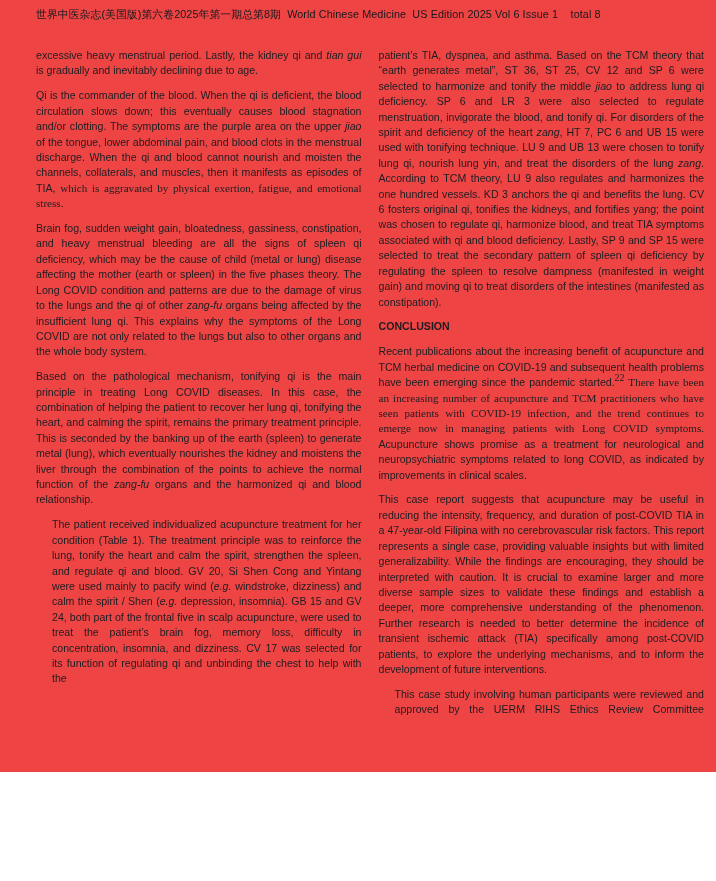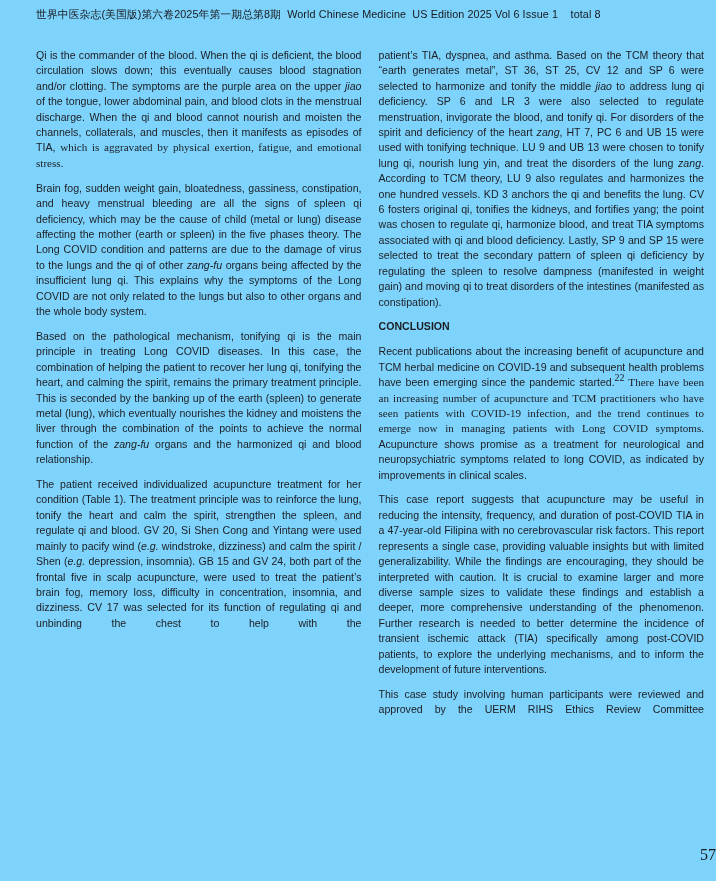--- a/index.html
+++ b/index.html
@@ -6,22 +6,22 @@
   html, body { margin: 0; padding: 0; }
   body {
     width: 716px; height: 881px;
     background: #ffffff;
     font-family: "Liberation Sans", sans-serif;
     color: #1c1d22;
     overflow: hidden;
   }
   .page {
     position: relative;
-    width: 716px; height: 881px;
-    background: #7dd3fc;
+    width: 716px; height: 772px;
+    background: #ef4444;
     overflow: hidden;
   }
   .journal-header {
     position: absolute;
     left: 36px; top: 7px;
     width: 670px;
     font-size: 10.8px;
     line-height: 14px;
     color: #17181d;
     white-space: pre;
@@ -35,21 +35,21 @@
     gap: 17px;
   }
   .col {
     width: 325.5px;
     font-size: 10.6px;
     line-height: 15.4px;
     text-align: justify;
   }
   .col p { margin: 0 0 9.5px 0; }
   .para { }
-  .para.justify-last { text-align-last: justify; }
+  .para.justify-last { text-align-last: justify; margin-left: 16px; }
   .heading.bold { font-weight: bold; }
   .heading.bold-italic { font-weight: bold; font-style: italic; }
   .s-i { font-style: italic; }
   .s-serif { font-family: "Liberation Serif", serif; font-size: 11.1px; }
   .s-sup {
     vertical-align: super;
     font-size: 10px;
     line-height: 0;
     font-family: "Liberation Serif", serif;
   }
@@ -64,20 +64,21 @@
   }
 </style>
 </head>
 <body>
 
 <div class="page">
   <div class="journal-header">世界中医杂志(美国版)第六卷2025年第一期总第8期  World Chinese Medicine  US Edition 2025 Vol 6 Issue 1    total 8</div>
 
   <div class="columns">
     <div class="col">
+        <p class="para"><span>excessive heavy menstrual period. Lastly, the kidney qi and </span><span class="s-i">tian gui</span><span> is gradually and inevitably declining due to age.</span></p>
         <p class="para"><span>Qi is the commander of the blood. When the qi is deficient, the blood circulation slows down; this eventually causes blood stagnation and/or clotting. The symptoms are the purple area on the upper </span><span class="s-i">jiao</span><span> of the tongue, lower abdominal pain, and blood clots in the menstrual discharge. When the qi and blood cannot nourish and moisten the channels, collaterals, and muscles, then it manifests as episodes of TIA, </span><span class="s-serif">which is aggravated by physical exertion, fatigue, and emotional stress.</span></p>
         <p class="para"><span>Brain fog, sudden weight gain, bloatedness, gassiness, constipation, and heavy menstrual bleeding are all the signs of spleen qi deficiency, which may be the cause of child (metal or lung) disease affecting the mother (earth or spleen) in the five phases theory. The Long COVID condition and patterns are due to the damage of virus to the lungs and the qi of other </span><span class="s-i">zang-fu</span><span> organs being affected by the insufficient lung qi. This explains why the symptoms of the Long COVID are not only related to the lungs but also to other organs and the whole body system.</span></p>
         <p class="para"><span>Based on the pathological mechanism, tonifying qi is the main principle in treating Long COVID diseases. In this case, the combination of helping the patient to recover her lung qi, tonifying the heart, and calming the spirit, remains the primary treatment principle. This is seconded by the banking up of the earth (spleen) to generate metal (lung), which eventually nourishes the kidney and moistens the liver through the combination of the points to achieve the normal function of the </span><span class="s-i">zang-fu</span><span> organs and the harmonized qi and blood relationship.</span></p>
         <p class="para justify-last"><span>The patient received individualized acupuncture treatment for her condition (Table 1). The treatment principle was to reinforce the lung, tonify the heart and calm the spirit, strengthen the spleen, and regulate qi and blood. GV 20, Si Shen Cong and Yintang were used mainly to pacify wind (</span><span class="s-i">e.g.</span><span> windstroke, dizziness) and calm the spirit / Shen (</span><span class="s-i">e.g.</span><span> depression, insomnia). GB 15 and GV 24, both part of the frontal five in scalp acupuncture, were used to treat the patient’s brain fog, memory loss, difficulty in concentration, insomnia, and dizziness. CV 17 was selected for its function of regulating qi and unbinding the chest to help with the</span></p>
       </div>
     <div class="col">
         <p class="para"><span>patient’s TIA, dyspnea, and asthma. Based on the TCM theory that “earth generates metal”, ST 36, ST 25, CV 12 and SP 6 were selected to harmonize and tonify the middle </span><span class="s-i">jiao</span><span> to address lung qi deficiency. SP 6 and LR 3 were also selected to regulate menstruation, invigorate the blood, and tonify qi. For disorders of the spirit and deficiency of the heart </span><span class="s-i">zang</span><span>, HT 7, PC 6 and UB 15 were used with tonifying technique. LU 9 and UB 13 were chosen to tonify lung qi, nourish lung yin, and treat the disorders of the lung </span><span class="s-i">zang</span><span>. According to TCM theory, LU 9 also regulates and harmonizes the one hundred vessels. KD 3 anchors the qi and benefits the lung. CV 6 fosters original qi, tonifies the kidneys, and fortifies yang; the point was chosen to regulate qi, harmonize blood, and treat TIA symptoms associated with qi and blood deficiency. Lastly, SP 9 and SP 15 were selected to treat the secondary pattern of spleen qi deficiency by regulating the spleen to resolve dampness (manifested in weight gain) and moving qi to treat disorders of the intestines (manifested as constipation).</span></p>
         <p class="heading bold"><span>CONCLUSION</span></p>
         <p class="para"><span>Recent publications about the increasing benefit of acupuncture and TCM herbal medicine on COVID-19 and subsequent health problems have been emerging since the pandemic started.</span><span class="s-sup">22</span><span class="s-serif"> There have been an increasing number of acupuncture and TCM practitioners who have seen patients with COVID-19 infection, and the trend continues to emerge now in managing patients with Long COVID symptoms.</span><span> Acupuncture shows promise as a treatment for neurological and neuropsychiatric symptoms related to long COVID, as indicated by improvements in clinical scales.</span></p>
         <p class="para"><span>This case report suggests that acupuncture may be useful in reducing the intensity, frequency, and duration of post-COVID TIA in a 47-year-old Filipina with no cerebrovascular risk factors. This report represents a single case, providing valuable insights but with limited generalizability. While the findings are encouraging, they should be interpreted with caution. It is crucial to examine larger and more diverse sample sizes to validate these findings and establish a deeper, more comprehensive understanding of the phenomenon. Further research is needed to better determine the incidence of transient ischemic attack (TIA) specifically among post-COVID patients, to explore the underlying mechanisms, and to inform the development of future interventions.</span></p>

